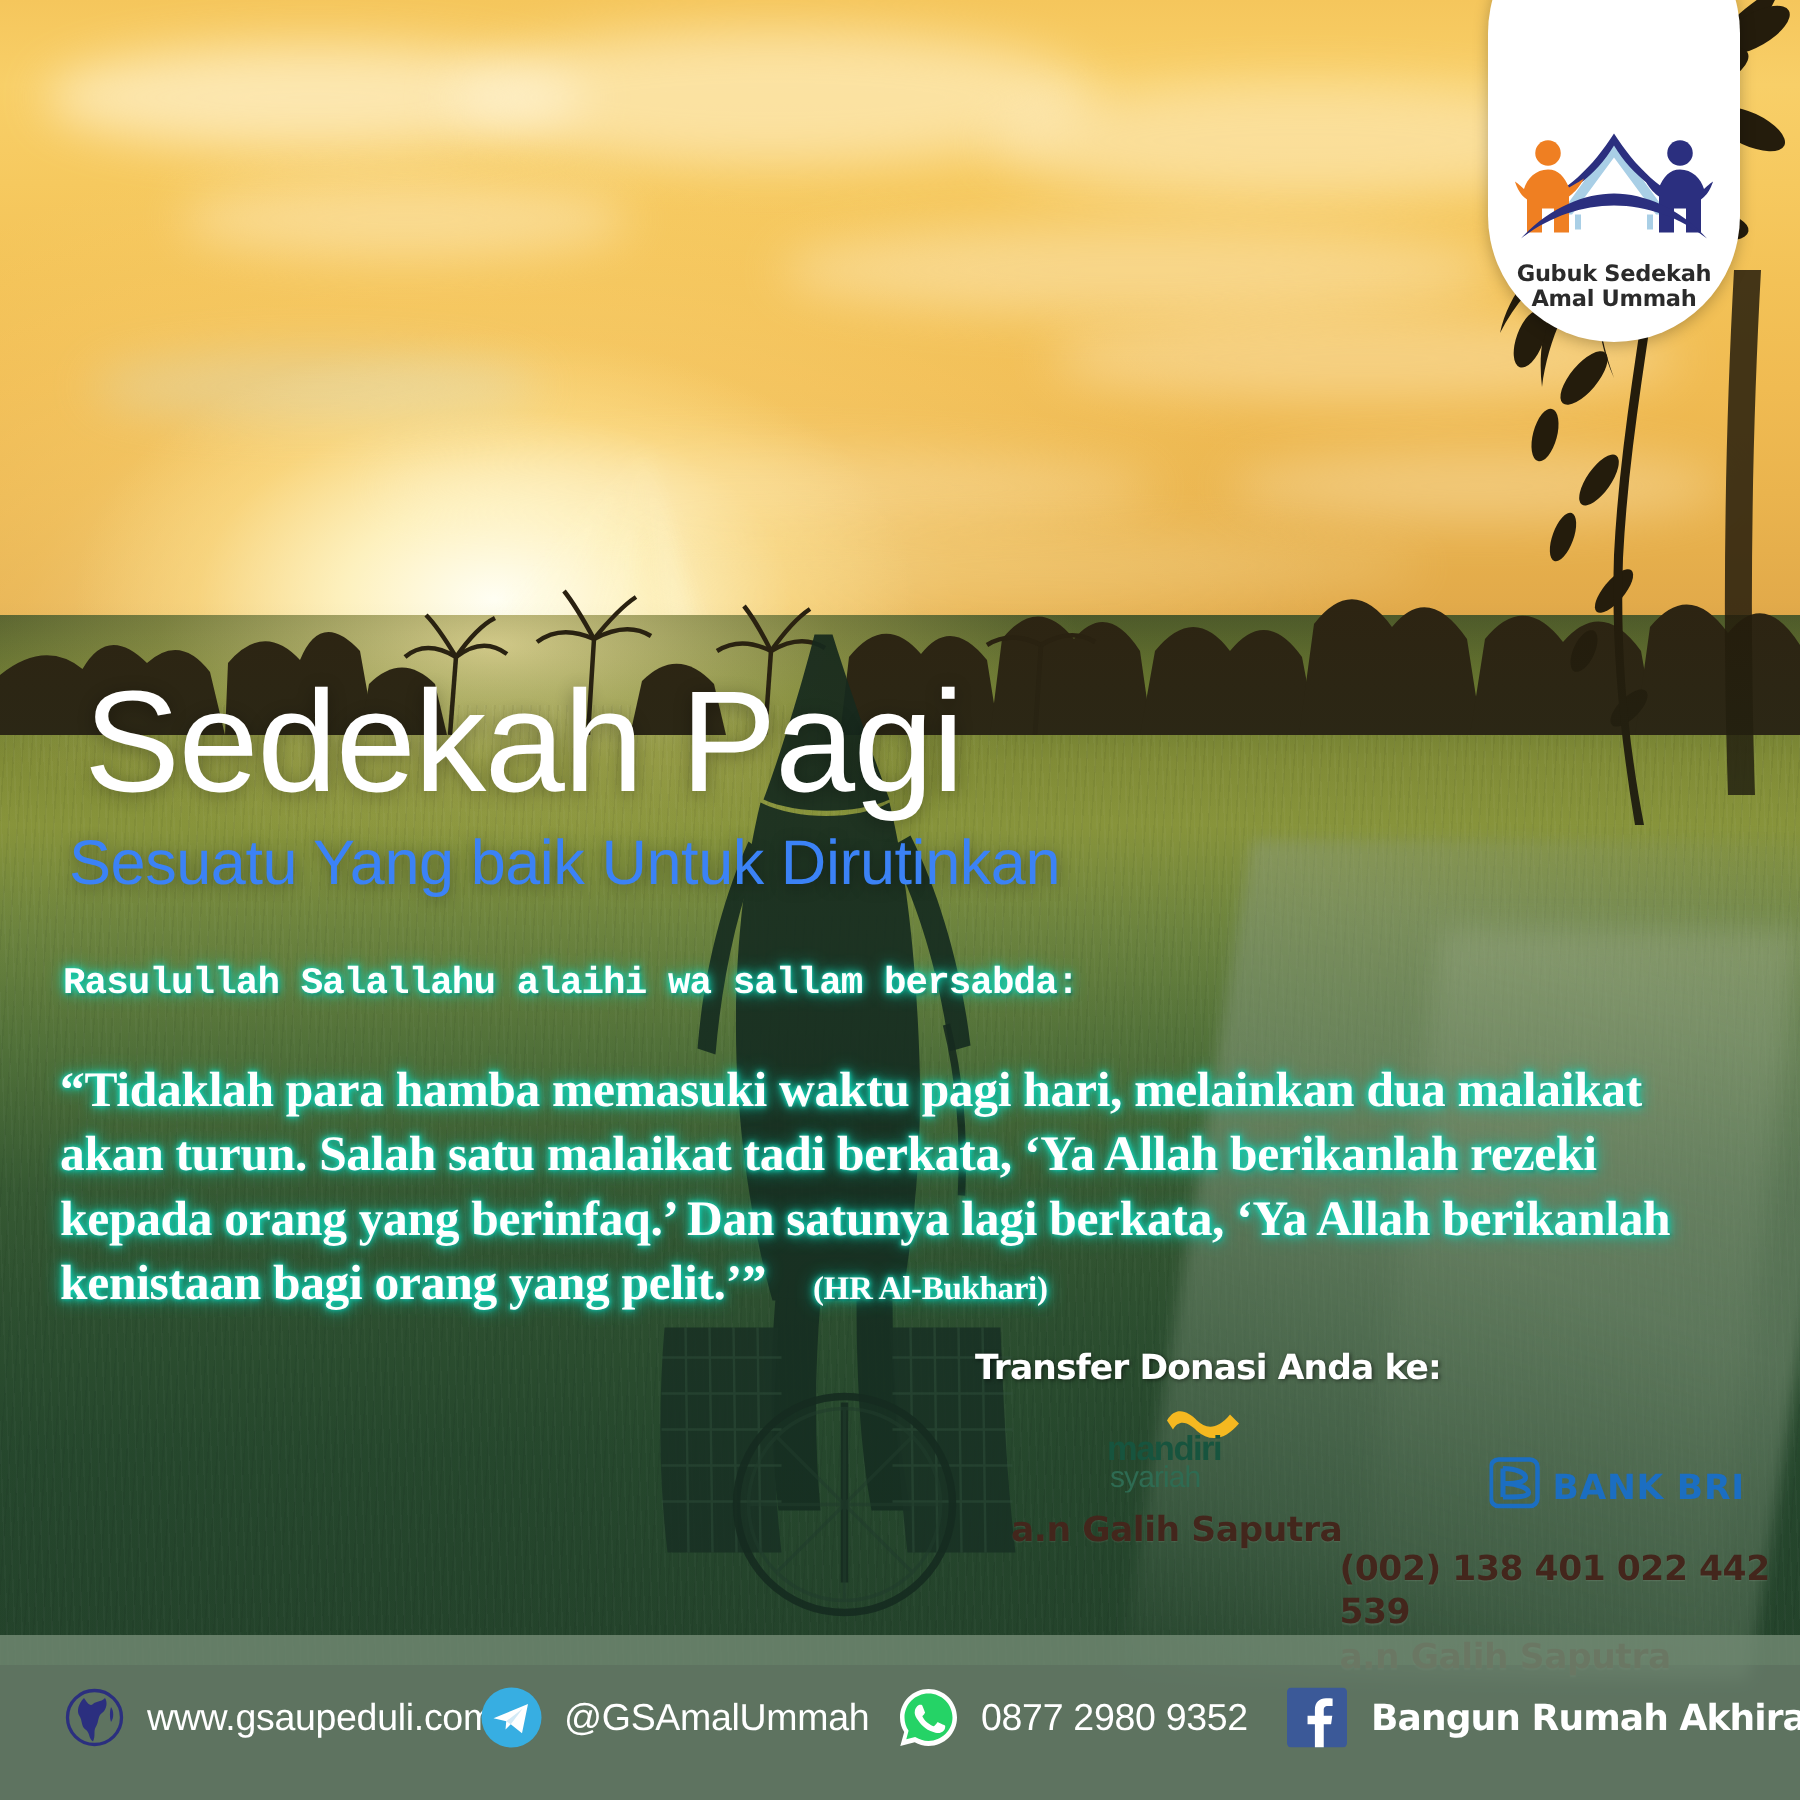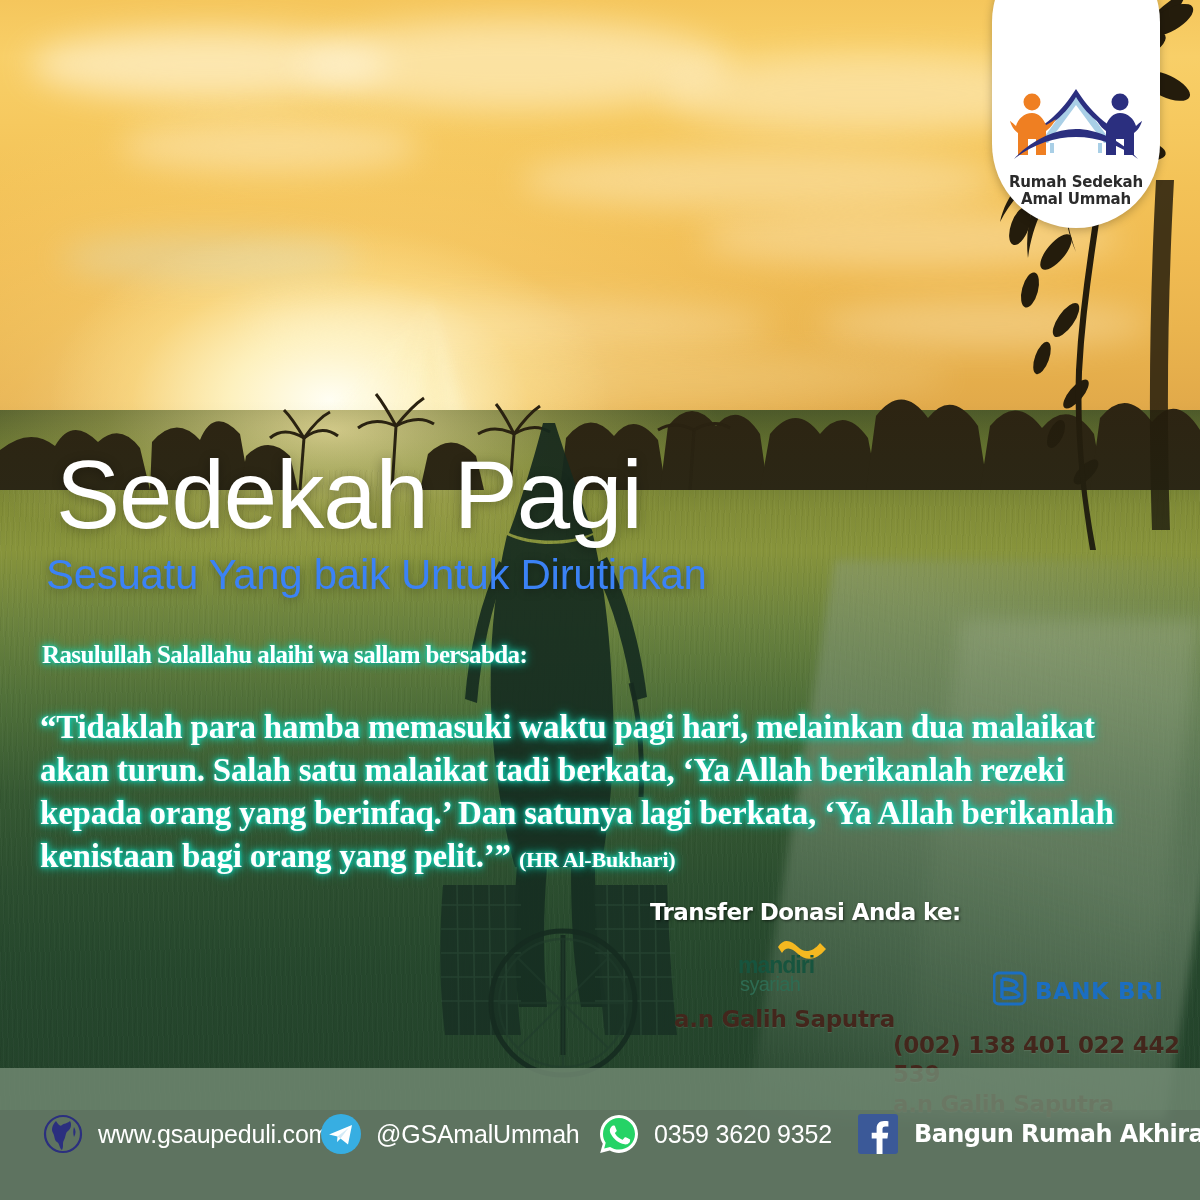--- a/index.html
+++ b/index.html
@@ -122,33 +122,33 @@
   }
   .subhead{
     position:absolute; left:46px; top:551px;
     color:#3b82f6; font-size:42px; font-weight:normal; letter-spacing:-.3px;
     text-shadow:0 2px 10px rgba(0,0,0,.35);
   }
 
   
   .intro{
     position:absolute; left:42px; top:641px;
-    font-family:Liberation Serif, serif;
+    font-family:Liberation Mono, monospace;
     font-weight:bold; font-size:25px; color:#ffffff;
     letter-spacing:-.6px;
     text-shadow:0 0 6px #14e0c0, 0 0 11px #0fc9ae, 0 0 2px #16d9bd, 1px 1px 2px rgba(0,0,0,.45);
   }
   .quote{
     position:absolute; left:40px; top:706px; width:1105px;
     font-family:"Liberation Serif", serif;
     font-weight:bold; font-size:33px; line-height:1.30;
     color:#ffffff; letter-spacing:-.2px;
     text-shadow:0 0 6px #14e0c0, 0 0 12px #0dc4a9, 0 0 3px #17dcc0, 1px 1px 2px rgba(0,0,0,.40);
   }
-  .quote .src{ font-size:22px; }
+  .quote .src{ font-size:22px;margin-left:23px; }
 
   
   .donate-title{
     position:absolute; left:650px; top:899px;
     font-family:"DejaVu Sans", sans-serif;
     font-weight:bold; font-size:23px; color:#ffffff; letter-spacing:-.6px;
     text-shadow:1px 1px 3px rgba(0,0,0,.55);
   }
   .bank{ position:absolute; }
   .bank-acc{
@@ -157,21 +157,21 @@
     line-height:1.28; text-shadow:0 1px 1px rgba(255,255,255,.10);
   }
   .bank-a{ left:674px; top:935px; width:230px; }
   .bank-b{ left:893px; top:950px; width:290px;margin-top:21px; }
 
   .mandiri-logo{ width:120px; height:60px; margin:0 auto 6px 60px; }
   .bri-logo{ width:170px; height:36px; margin:0 0 20px 100px; }
 
   
   .footer{
-    position:absolute; left:0; bottom:0; width:1200px; height:132px;
+    position:absolute; left:0; bottom:0; width:1200px; height:110px;
     background:rgba(116,140,118,.80);
     display:flex; align-items:center;
   }
   .fitem{ display:flex; align-items:center; }
   .fitem .ficon{ flex:none; display:block; }
   .ftext{
     color:#ffffff; font-size:25px; letter-spacing:-.2px;
     font-family:"Liberation Sans", sans-serif; white-space:nowrap;
   }
   .ftext.bold{ font-family:"DejaVu Sans", sans-serif; font-weight:bold; font-size:24px; letter-spacing:-.6px; }
@@ -354,21 +354,21 @@
       <path d="M22,28 C14,28 8,34 6,41 C3,38 0,36 0,36 C0,36 2,44 8,48 L8,70 L18,70 L18,54 L26,54 L26,70 L36,70 L36,46
                C42,42 46,34 46,34 C46,34 40,38 36,40 C33,33 29,28 22,28 Z" fill="#ef7f22"></path>
 
       <circle cx="110" cy="17" r="8.5" fill="#2b2f7f"></circle>
       <path d="M110,28 C118,28 124,34 126,41 C129,38 132,36 132,36 C132,36 130,44 124,48 L124,70 L114,70 L114,54 L106,54 L106,70 L96,70 L96,46
                C90,42 86,34 86,34 C86,34 92,38 96,40 C99,33 103,28 110,28 Z" fill="#2b2f7f"></path>
 
       <path d="M4,74 C22,54 46,44 66,44 C86,44 110,54 128,74 C110,60 88,52 66,52 C44,52 22,60 4,74 Z" fill="#2b2f7f"></path>
     </svg>
     <div class="logo-text">
-      <div>Rumah Sedekah</div>
+      <div>Gubuk Sedekah</div>
       <div>Amal Ummah</div>
     </div>
   </div>
 
   <div class="headline">Sedekah Pagi</div>
   <div class="subhead">Sesuatu Yang baik Untuk Dirutinkan</div>
 
   <div class="intro">Rasulullah Salallahu alaihi wa sallam bersabda:</div>
   <div class="quote">
     <span>“Tidaklah para hamba memasuki waktu pagi hari, melainkan dua malaikat akan turun. Salah satu malaikat tadi berkata, ‘Ya Allah berikanlah rezeki kepada orang yang berinfaq.’ Dan satunya lagi berkata, ‘Ya Allah berikanlah kenistaan bagi orang yang pelit.’”</span>
@@ -425,21 +425,21 @@
         <path d="M21,5 C12.2,5 5,12.2 5,21 C5,24.3 6,27.3 7.7,29.8 L6.2,35.5 L12.1,34
                  C14.6,35.6 17.7,36.6 21,36.6 C29.8,36.6 37,29.5 37,21 C37,12.2 29.8,5 21,5 Z" fill="#25d366"></path>
         <path d="M15.5,12.5 C15,12.5 14.2,12.7 13.6,13.4 C13,14.1 11.8,15.3 11.8,17.6
                  C11.8,19.9 13.6,22.2 13.8,22.5 C14,22.8 17.2,28 22.3,30 C26.6,31.7 27.5,31.4 28.4,31.3
                  C29.4,31.2 31.4,30.1 31.8,28.9 C32.2,27.7 32.2,26.7 32.1,26.5 C31.9,26.3 31.6,26.2 31.1,25.9
                  C30.6,25.7 28.1,24.5 27.7,24.3 C27.2,24.2 26.9,24.1 26.6,24.6 C26.3,25.1 25.3,26.2 25,26.5
                  C24.8,26.8 24.5,26.9 24,26.6 C23.5,26.4 21.9,25.8 19.9,24.1 C18.4,22.8 17.4,21.1 17.1,20.6
                  C16.8,20.1 17.1,19.9 17.3,19.6 C17.5,19.4 17.8,19.1 18.1,18.8 C18.3,18.5 18.4,18.3 18.6,18
                  C18.8,17.6 18.7,17.3 18.5,17.1 C18.4,16.8 17.4,14.3 17,13.3 C16.6,12.4 16.2,12.5 15.9,12.5 Z" fill="#ffffff"></path>
       </svg>
-      <span class="ftext" style="margin-left:14px">0359 3620 9352</span>
+      <span class="ftext" style="margin-left:14px">0877 2980 9352</span>
     </div>
 
     <div class="fitem f-fb">
       <svg class="ficon" width="40" height="40" viewBox="0 0 40 40">
         <rect x="0" y="0" width="40" height="40" rx="3" fill="#3b5998"></rect>
         <path d="M24.5,40 L24.5,24.5 L29.4,24.5 L30.2,18.8 L24.5,18.8 L24.5,15.2
                  C24.5,13.5 25,12.4 27.4,12.4 L30.4,12.4 L30.4,7.3 C29.9,7.2 28.1,7.1 26,7.1
                  C21.6,7.1 18.6,9.8 18.6,14.7 L18.6,18.8 L13.7,18.8 L13.7,24.5 L18.6,24.5 L18.6,40 Z" fill="#ffffff"></path>
       </svg>
       <span class="ftext bold" style="margin-left:16px">Bangun Rumah Akhirat</span>

